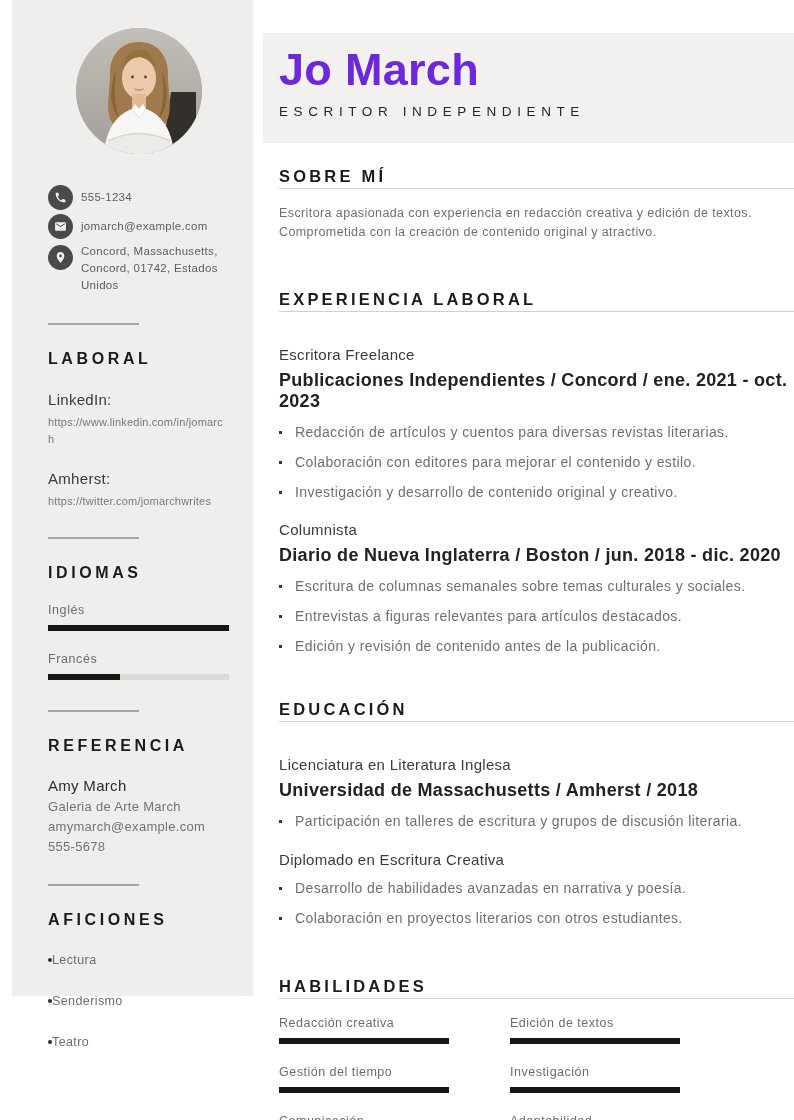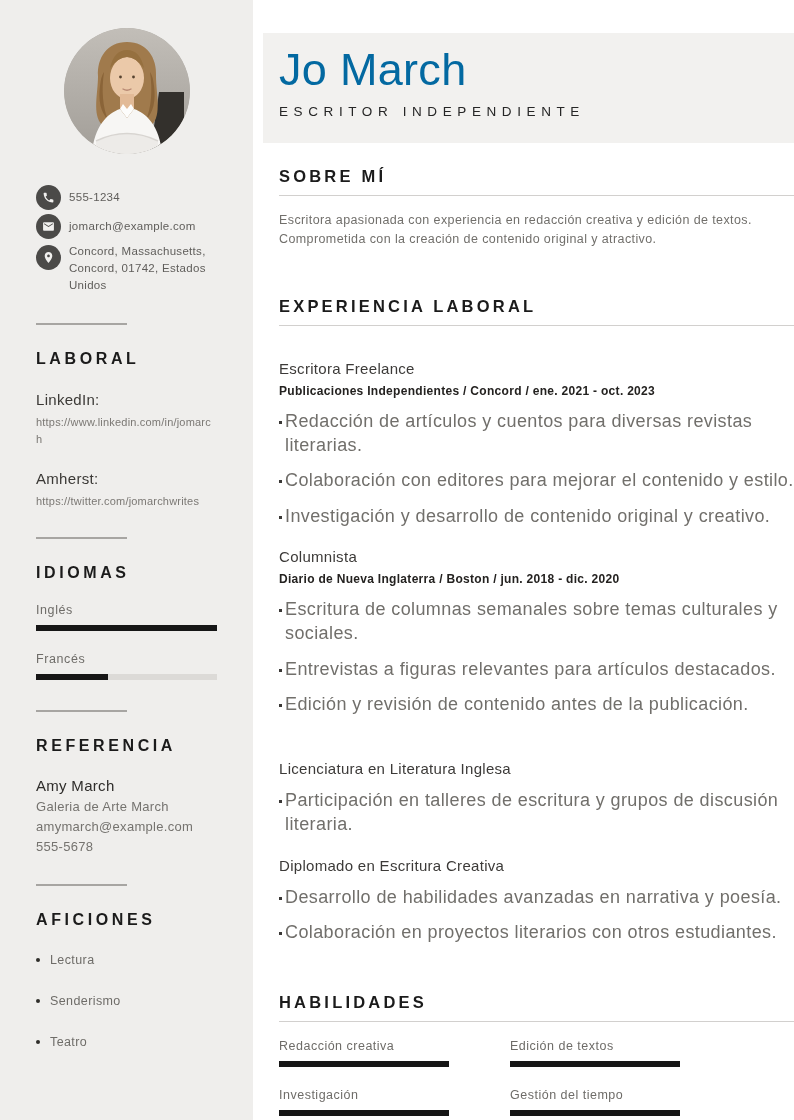--- a/index.html
+++ b/index.html
@@ -11,21 +11,21 @@
     --heading-color:#1b1b1b;
     --body-gray:#716f6b;
     --rule-color:#d2d0ce;
   }
   *{box-sizing:border-box;margin:0;padding:0}
   html,body{width:794px;height:1120px}
   body{font-family:"Liberation Sans",sans-serif;background:#fff;overflow:hidden}
   .page{position:relative;width:794px;height:1120px;background:#fff}
 
   
-  .sidebar{position:absolute;left:0;top:0;width:253px;height:1120px;background:var(--sidebar-bg);padding:28px 36px 0 36px}
+  .sidebar{position:absolute;left:12px;top:0;width:253px;height:996px;background:var(--sidebar-bg);padding:28px 36px 0 36px}
   .avatar-wrap{width:126px;height:126px;border-radius:50%;overflow:hidden;margin:0 auto;background:#b3afa9}
   .avatar-wrap svg{display:block;width:126px;height:126px}
   .contacts{margin-top:31px;display:flex;flex-direction:column;gap:4px}
   .contact-row{display:flex;gap:8px;align-items:center}
   .contact-row.multiline{align-items:flex-start}
   .contact-icon{flex:0 0 auto;width:25px;height:25px;border-radius:50%;background:var(--icon-circle);display:flex;align-items:center;justify-content:center}
   .contact-icon svg{width:13px;height:13px;fill:#f1f0ee}
   .contact-text{font-size:11.5px;color:#5f5d5a;line-height:1.48;letter-spacing:.3px}
   .contact-row.multiline .contact-icon{margin-top:2px}
   .divider{width:91px;height:2px;background:#a7a5a2;border:none}
@@ -36,41 +36,41 @@
   .side-heading{margin-top:25px;font-size:16px;font-weight:700;letter-spacing:3.6px;color:var(--heading-color)}
   .link-label{font-size:15px;color:#3b3936;margin-top:23px;letter-spacing:.3px}
   .link-url{font-size:11px;color:#7b7874;line-height:1.5;word-break:break-all;margin-top:6px;letter-spacing:.2px;cursor:pointer}
   .lang-row{margin-top:21px}
   .lang-name{font-size:12.5px;color:#6e6c68;letter-spacing:.6px}
   .lang-track{margin-top:8px;height:6px;background:var(--bar-track)}
   .lang-fill{height:100%;background:var(--bar-fill)}
   .ref-name{font-size:15px;color:#2e2c2a;margin-top:22px;letter-spacing:.3px}
   .ref-line{font-size:13px;color:#75736f;margin-top:5px;letter-spacing:.3px}
   .hobby-list{margin-top:24px}
-  .hobby-item{display:flex;align-items:center;gap:10px;font-size:12.5px;color:#6e6c68;margin-bottom:27px;letter-spacing:.4px}
+  .hobby-item{display:flex;align-items:center;font-size:12.5px;color:#6e6c68;margin-bottom:27px;letter-spacing:.4px}
   .hobby-dot{width:4px;height:4px;border-radius:50%;background:#2f2d2a;flex:0 0 auto}
 
   
   .main{position:absolute;left:253px;top:0;right:0;height:1120px;background:#fff}
   .band{margin:33px 0 0 10px;height:110px;background:var(--band-bg);padding:12px 0 0 16px}
-  .name{font-size:45px;font-weight:400;color:#0369a1;letter-spacing:.3px;line-height:1.1}
+  .name{font-size:45px;font-weight:700;color:#6d28d9;letter-spacing:.3px;line-height:1.1}
   .role-title{margin-top:9px;font-size:13.5px;font-weight:400;letter-spacing:5.6px;color:#262626}
   .content{margin-left:26px}
   .section{margin-top:24px}
   .section.exp{margin-top:47px}
   .section.edu{margin-top:44px}
   .section.skl{margin-top:49px}
-  .sec-heading{font-size:16.5px;font-weight:700;letter-spacing:3.2px;color:var(--heading-color);padding-bottom:9px;border-bottom:1px solid var(--rule-color)}
+  .sec-heading{font-size:16.5px;font-weight:700;letter-spacing:3.2px;color:var(--heading-color);padding-bottom:2px;border-bottom:1px solid var(--rule-color)}
   .about-text{margin-top:15px;font-size:12.5px;color:var(--body-gray);line-height:1.55;letter-spacing:.4px;max-width:520px}
   .entry{margin-top:34px}
   .entry + .entry{margin-top:20px}
   .entry-role{font-size:15px;color:#3c3a38;letter-spacing:.3px}
-  .entry-meta{margin-top:7px;font-size:12px;font-weight:700;color:#242220;letter-spacing:.3px}
+  .entry-meta{margin-top:7px;font-size:18px;font-weight:700;color:#242220;letter-spacing:.3px}
   .bullets{margin-top:3px}
-  .bullet{display:flex;gap:3px;margin-top:11px;font-size:18px;color:var(--body-gray);line-height:1.35;letter-spacing:.4px;align-items:baseline}
+  .bullet{display:flex;gap:13px;margin-top:11px;font-size:14px;color:var(--body-gray);line-height:1.35;letter-spacing:.4px;align-items:baseline}
   .bullet-sq{width:3px;height:3px;background:#3a3836;flex:0 0 auto;position:relative;top:-3px}
   .skills-grid{margin-top:17px;display:grid;grid-template-columns:170px 170px;column-gap:61px;row-gap:21px}
   .skill-name{font-size:12.5px;color:#6e6c68;letter-spacing:.5px}
   .skill-bar{margin-top:8px;height:6px;background:var(--bar-track)}
   .skill-fill{height:100%;background:var(--bar-fill)}
 </style>
 </head>
 <body>
 
 <div class="page">
@@ -240,23 +240,25 @@
               </div>
             <div class="bullet">
                 <span class="bullet-sq"></span>
                 <span>Edición y revisión de contenido antes de la publicación.</span>
               </div>
           </div>
         </div>
       </section>
 
       <section class="section edu">
+        <h2 class="sec-heading">EDUCACIÓN</h2>
 
         <div class="entry">
           <div class="entry-role">Licenciatura en Literatura Inglesa</div>
+          <div class="entry-meta">Universidad de Massachusetts / Amherst / 2018</div>
           <div class="bullets">
             <div class="bullet">
                 <span class="bullet-sq"></span>
                 <span>Participación en talleres de escritura y grupos de discusión literaria.</span>
               </div>
           </div>
         </div>
 
         <div class="entry">
           <div class="entry-role">Diplomado en Escritura Creativa</div>
@@ -282,32 +284,32 @@
                 <div class="skill-fill" style="width: 100%;"></div>
               </div>
           </div>
           <div>
             <div class="skill-name">Edición de textos</div>
             <div class="skill-bar">
                 <div class="skill-fill" style="width: 100%;"></div>
               </div>
           </div>
           <div>
+            <div class="skill-name">Gestión del tiempo</div>
+            <div class="skill-bar">
+                <div class="skill-fill" style="width: 100%;"></div>
+              </div>
+          </div>
+          <div>
             <div class="skill-name">Investigación</div>
             <div class="skill-bar">
                 <div class="skill-fill" style="width: 100%;"></div>
               </div>
           </div>
           <div>
-            <div class="skill-name">Gestión del tiempo</div>
-            <div class="skill-bar">
-                <div class="skill-fill" style="width: 100%;"></div>
-              </div>
-          </div>
-          <div>
             <div class="skill-name">Comunicación</div>
 
           </div>
           <div>
             <div class="skill-name">Adaptabilidad</div>
 
           </div>
         </div>
       </section>
 

